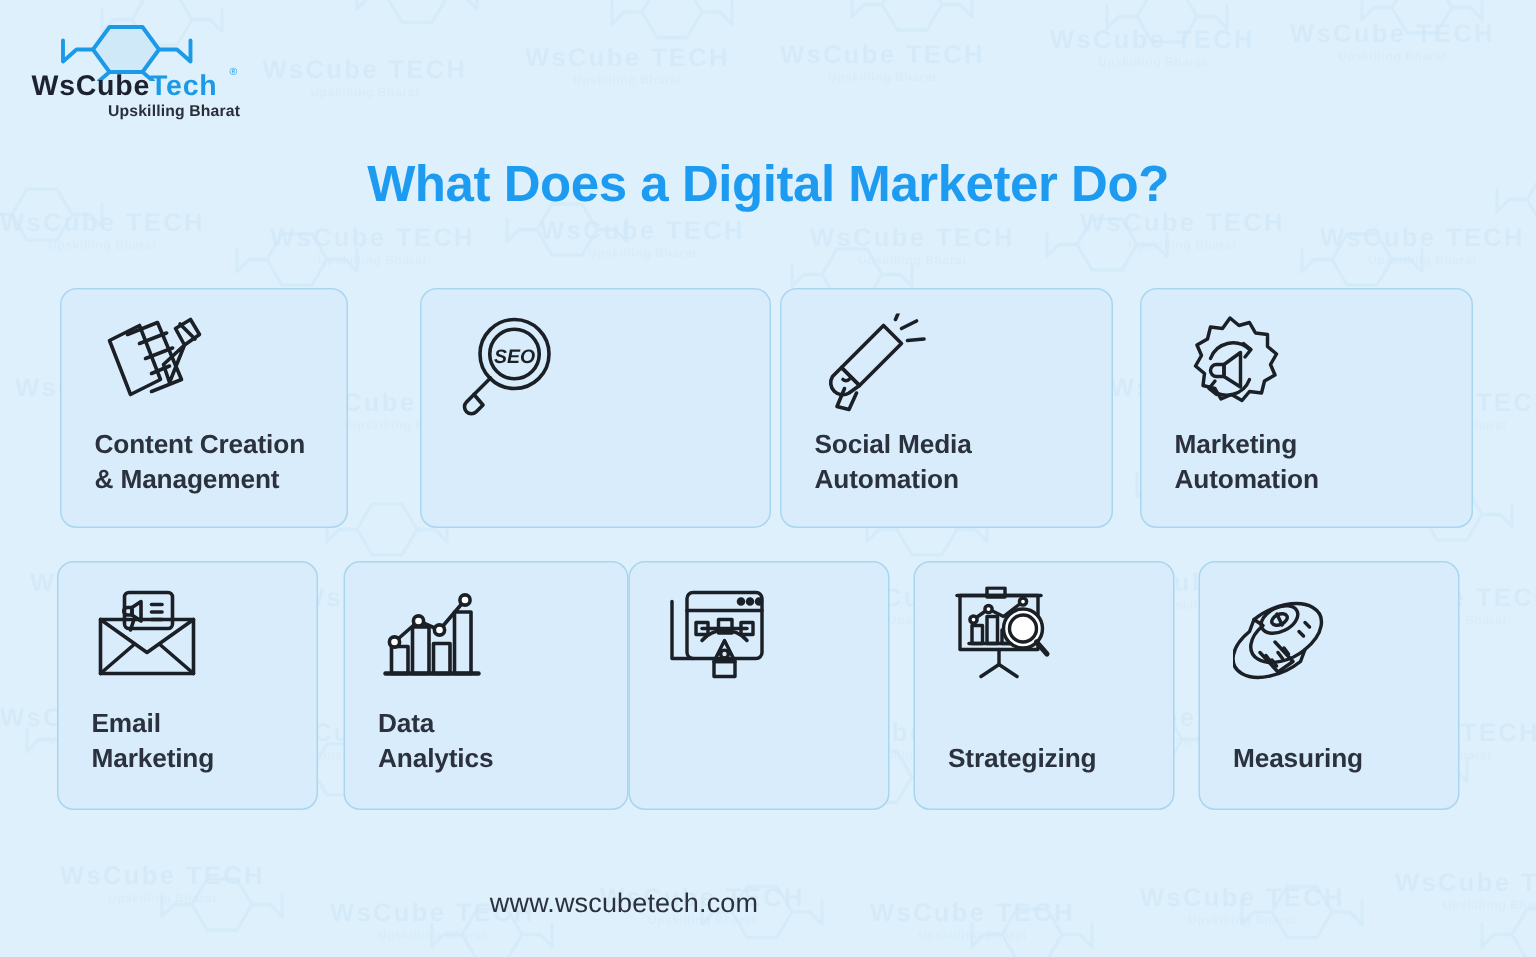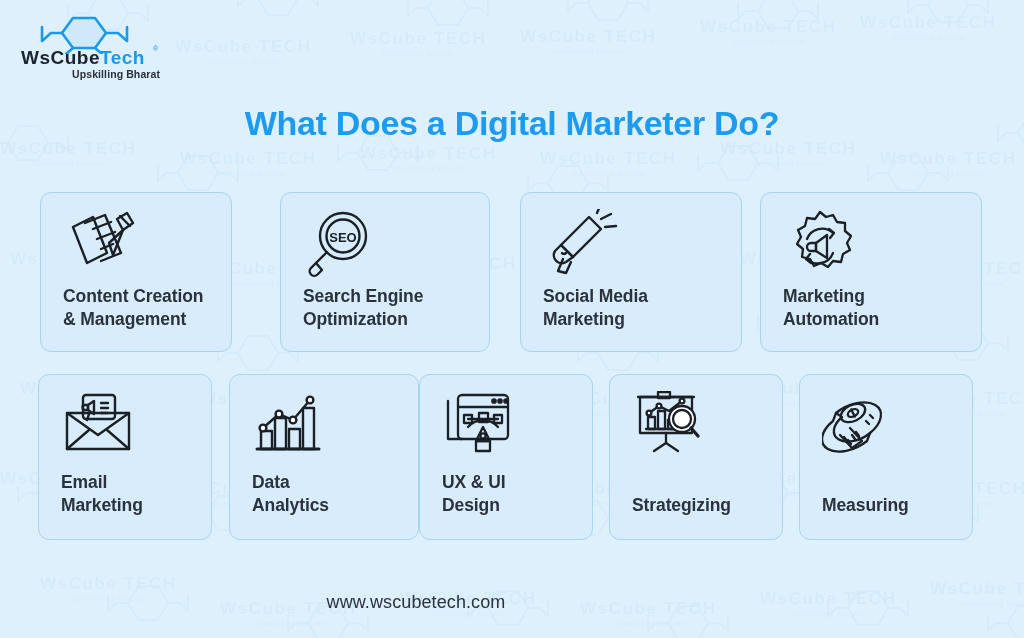--- a/index.html
+++ b/index.html
@@ -623,47 +623,45 @@
       <line x1="34" y1="30" x2="52" y2="23"></line>
       <line x1="38" y1="40" x2="50" y2="35"></line>
       <path d="M54 10 L64 4 L70 14 L60 21 Z"></path>
       <path d="M60 21 L50 46 L46 34 Z"></path>
       <line x1="57" y1="7" x2="67" y2="17"></line>
     </svg>
         </span>
         <div class="card-label">Content Creation
 &amp; Management</div>
       </div>
-      <div class="card row1" style="left: 280px; width: 210px;">
+      <div class="card row1" style="left: 280px; width: 234px; font-style: italic;">
         <span class="card-icon">
     <svg width="72" height="72" viewBox="0 0 72 72" fill="none" stroke="#1b1f26" stroke-width="2.4" stroke-linejoin="round" stroke-linecap="round">
       <circle cx="40" cy="27" r="23"></circle>
       <circle cx="40" cy="27" r="16.5"></circle>
       <line x1="24" y1="43" x2="13" y2="54"></line>
       <path d="M13 54 L8 59 a4.5 4.5 0 0 0 6.5 6.5 L19 61 Z"></path>
       <text x="40" y="33" font-family="Liberation Sans, sans-serif" font-size="13" font-weight="700" fill="#1b1f26" stroke="none" text-anchor="middle">SEO</text>
     </svg>
         </span>
-        <div class="card-label">Search Engine
-Optimization</div>
       </div>
       <div class="card row1" style="left: 520px; width: 222px;">
         <span class="card-icon">
     <svg width="76" height="70" viewBox="0 0 76 70" fill="none" stroke="#1b1f26" stroke-width="2.4" stroke-linejoin="round" stroke-linecap="round">
       <path d="M46 8 L18 36 L30 48 L58 20 Z"></path>
       <path d="M18 36 L12 42 a8 8 0 0 0 11 11 L30 48 Z"></path>
       <path d="M20 50 L15 62 L23 64 L28 53"></path>
       <line x1="58" y1="10" x2="68" y2="5"></line>
       <line x1="62" y1="18" x2="73" y2="17"></line>
       <line x1="54" y1="4" x2="57" y2="-3"></line>
       <path d="M19 44 a3 3 0 0 0 4 0"></path>
     </svg>
         </span>
         <div class="card-label">Social Media
-Marketing</div>
+Automation</div>
       </div>
       <div class="card row1" style="left: 760px; width: 222px;">
         <span class="card-icon">
     <svg width="74" height="74" viewBox="0 0 74 74" fill="none" stroke="#1b1f26" stroke-width="2.3" stroke-linejoin="round" stroke-linecap="round">
       <path d="M37 3 l6 5 7-2 4 7 8 1 0 8 6 5-4 7 3 7-7 4-2 8-8-1-5 6-7-4-7 3-4-7-8-2 1-8-6-5 4-7-3-7 7-4 2-8 8 1z"></path>
       <path d="M24 30 a16 16 0 0 1 26-6"></path>
       <polyline points="46,20 51,24 47,29"></polyline>
       <path d="M50 44 a16 16 0 0 1 -26 6"></path>
       <polyline points="28,54 23,50 27,45"></polyline>
       <path d="M44 26 L33 34 L33 42 L44 49 Z"></path>
@@ -722,22 +720,20 @@
       <path d="M26 36 a20 20 0 0 1 30 0"></path>
       <line x1="26" y1="28" x2="56" y2="28"></line>
       <rect x="22" y="24" width="8" height="8"></rect>
       <rect x="52" y="24" width="8" height="8"></rect>
       <rect x="37" y="22" width="9" height="9"></rect>
       <path d="M41 36 L34 50 L48 50 Z"></path>
       <circle cx="41" cy="45" r="2.6"></circle>
       <rect x="34" y="50" width="14" height="10"></rect>
     </svg>
         </span>
-        <div class="card-label">UX &amp; UI
-Design</div>
       </div>
       <div class="card row2" style="left: 609px; width: 174px;">
         <span class="card-icon">
     <svg width="72" height="66" viewBox="0 0 72 66" fill="none" stroke="#1b1f26" stroke-width="2.3" stroke-linejoin="round" stroke-linecap="round">
       <line x1="6" y1="6" x2="62" y2="6"></line>
       <rect x="26" y="1" width="12" height="6"></rect>
       <rect x="8" y="6" width="52" height="36"></rect>
       <line x1="34" y1="42" x2="34" y2="52"></line>
       <polyline points="22,60 34,52 46,60"></polyline>
       <line x1="14" y1="38" x2="56" y2="38"></line>

